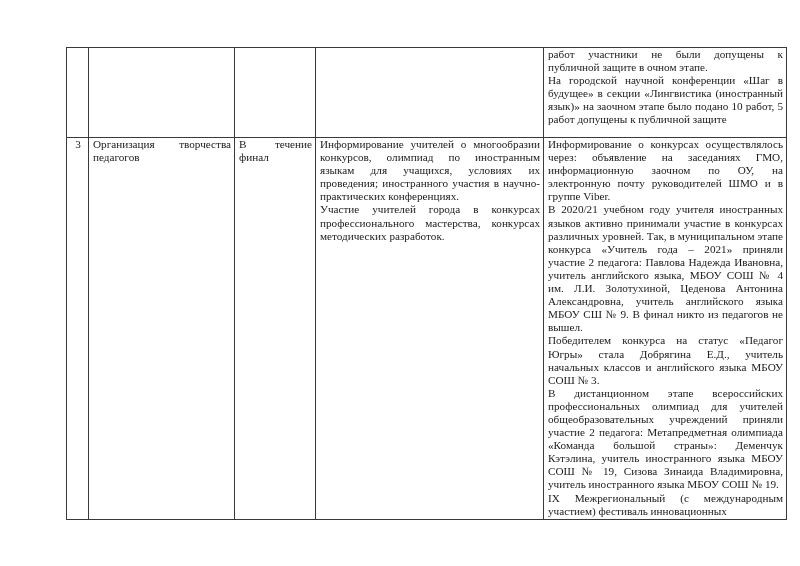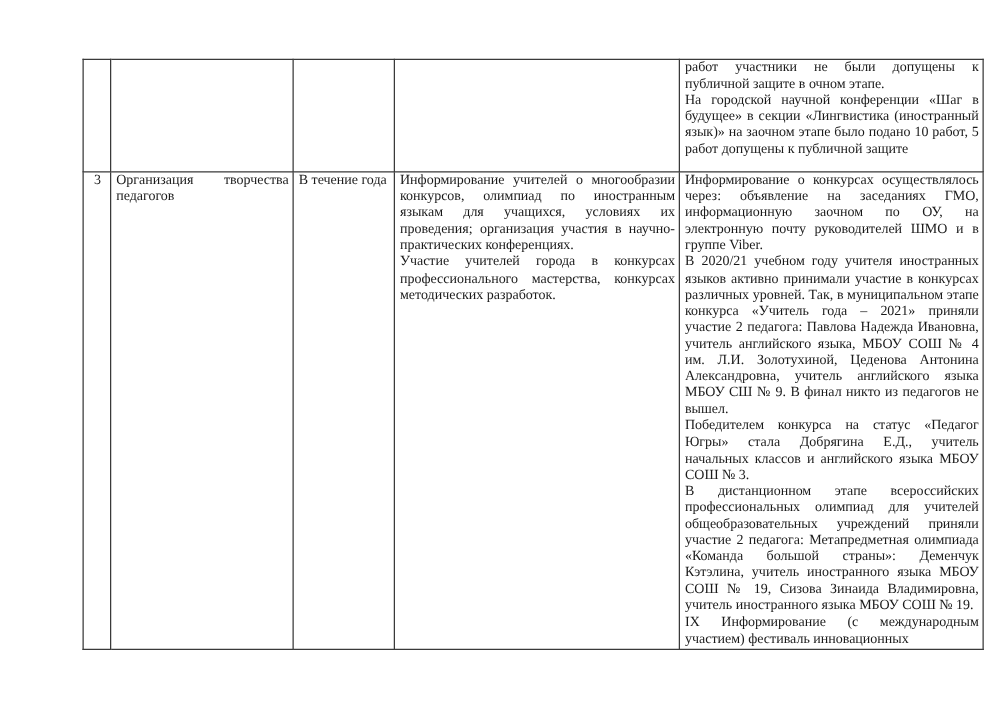--- a/index.html
+++ b/index.html
@@ -62,28 +62,28 @@
       <td class="just"></td>
       <td class="just"></td>
       <td>
         <span class="para last-left">работ участники не были допущены к публичной защите в очном этапе.</span>
         <span class="para last-left">На городской научной конференции «Шаг в будущее» в секции «Лингвистика (иностранный язык)» на заочном этапе было подано 10 работ, 5 работ допущены к публичной защите</span>
       </td>
     </tr>
     <tr class="row3">
       <td class="num">3</td>
       <td class="just">Организация творчества педагогов</td>
-      <td class="just">В течение года</td>
+      <td class="just">В течение финал</td>
       <td>
-        <span class="para last-left">Информирование учителей о многообразии конкурсов, олимпиад по иностранным языкам для учащихся, условиях их проведения; организация участия в научно-практических конференциях.</span>
+        <span class="para last-left">Информирование учителей о многообразии конкурсов, олимпиад по иностранным языкам для учащихся, условиях их проведения; иностранного участия в научно-практических конференциях.</span>
         <span class="para last-left">Участие учителей города в конкурсах профессионального мастерства, конкурсах методических разработок.</span>
       </td>
       <td>
         <span class="para last-left">Информирование о конкурсах осуществлялось через: объявление на заседаниях ГМО, информационную заочном по ОУ, на электронную почту руководителей ШМО и в группе Viber.</span>
         <span class="para last-left">В 2020/21 учебном году учителя иностранных языков активно принимали участие в конкурсах различных уровней. Так, в муниципальном этапе конкурса «Учитель года – 2021» приняли участие 2 педагога: Павлова Надежда Ивановна, учитель английского языка, МБОУ СОШ № 4 им. Л.И. Золотухиной, Цеденова Антонина Александровна, учитель английского языка МБОУ СШ № 9. В финал никто из педагогов не вышел.</span>
         <span class="para last-left">Победителем конкурса на статус «Педагог Югры» стала Добрягина Е.Д., учитель начальных классов и английского языка МБОУ СОШ № 3.</span>
         <span class="para last-left">В дистанционном этапе всероссийских профессиональных олимпиад для учителей общеобразовательных учреждений приняли участие 2 педагога: Метапредметная олимпиада «Команда большой страны»: Деменчук Кэтэлина, учитель иностранного языка МБОУ СОШ № 19, Сизова Зинаида Владимировна, учитель иностранного языка МБОУ СОШ № 19.</span>
-        <span class="para last-left">IX Информирование (с международным участием) фестиваль инновационных</span>
+        <span class="para last-left">IX Межрегиональный (с международным участием) фестиваль инновационных</span>
       </td>
     </tr>
   </tbody>
     </table>
 </div>
 
 </body></html>

